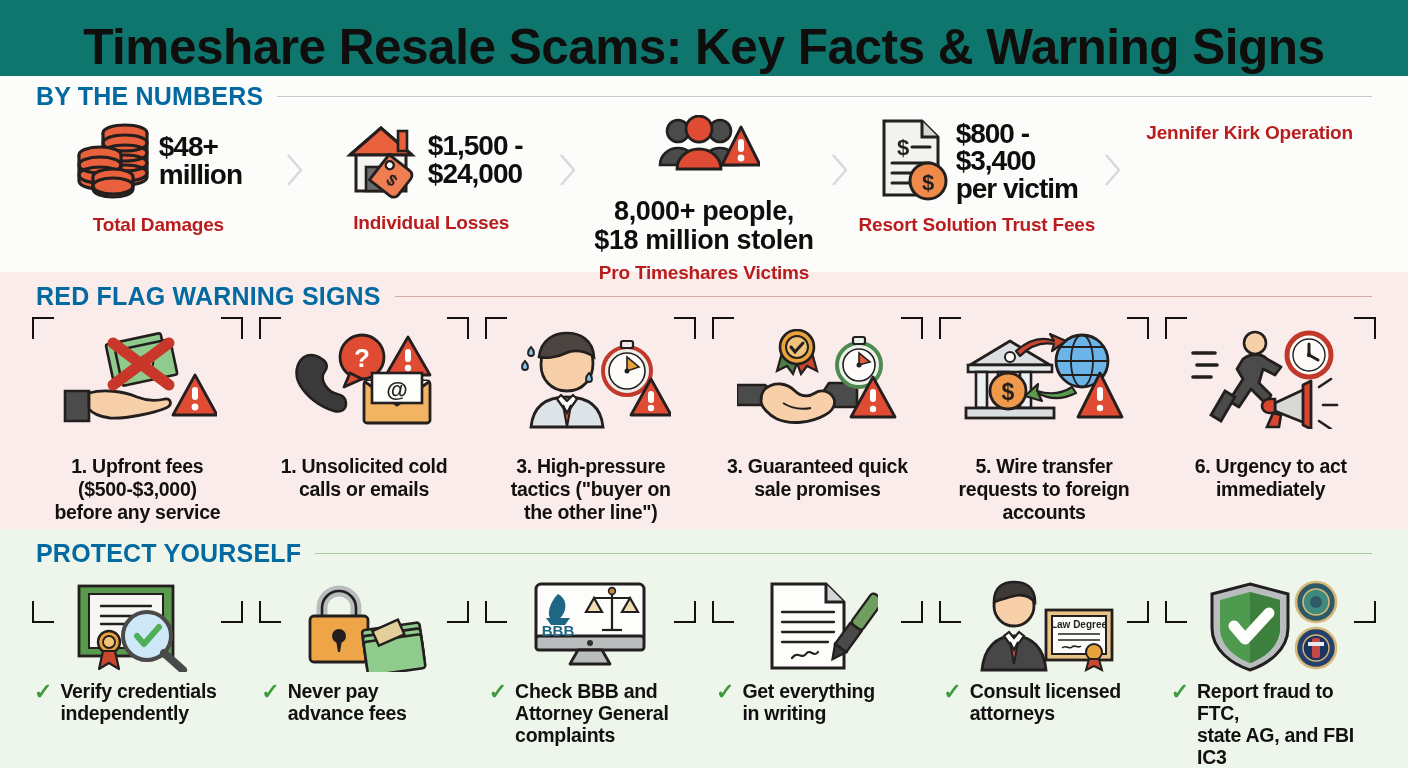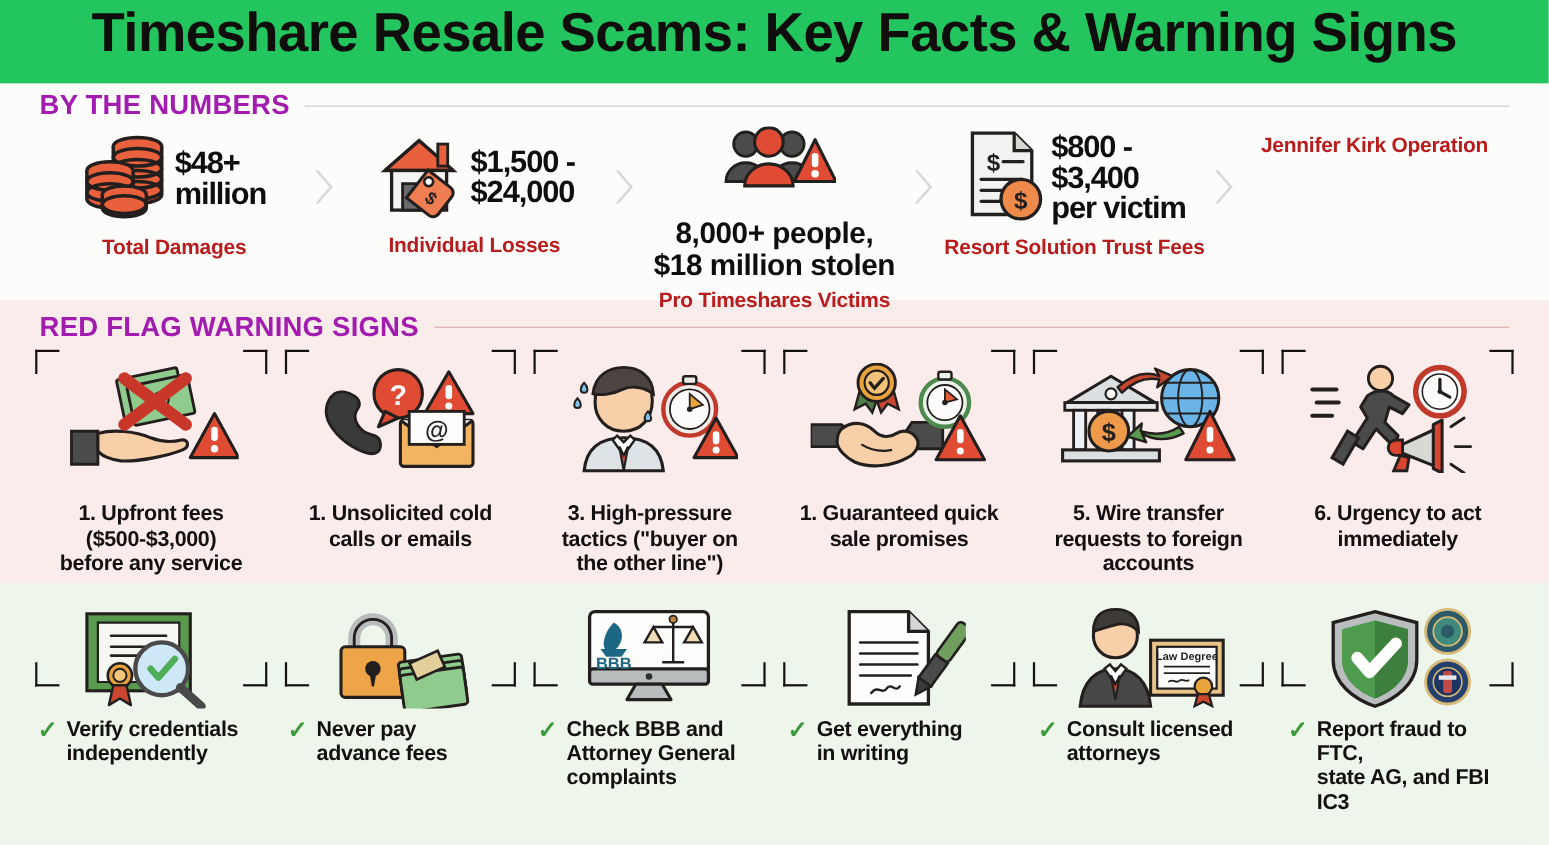--- a/index.html
+++ b/index.html
@@ -6,32 +6,32 @@
   html,body { width:1408px; height:768px; overflow:hidden; }
   body{
     font-family:"Liberation Sans", sans-serif;
     background:#fcfcfb;
     color:#14110f;
     -webkit-font-smoothing:antialiased;
   }
   .page{ width:1408px; height:768px; position:relative; display:flex; flex-direction:column; }
 
   
-  .title-bar{ height:76px; display:flex; align-items:flex-start; justify-content:center; background:#22c55e; }
+  .title-bar{ height:76px; display:flex; align-items:flex-end; justify-content:center; background:#0f766e; }
   .title{
     font-size:50px; font-weight:700; letter-spacing:-0.5px;
     font-family:"Liberation Sans", sans-serif;
     color:#100e0d; white-space:nowrap; transform:scaleX(0.99);
   }
 
   
   .sec-head{ display:flex; align-items:center; gap:14px; padding:0 36px; }
   .sec-head .label{
     font-size:25px; font-weight:700; letter-spacing:0.2px; white-space:nowrap;
-    color:#a21caf;
+    color:#0369a1;
   }
   .sec-head .rule{ flex:1; height:1px; background:#c9c9c9; }
 
   
   .numbers-section{ background:#fcfcfb; padding-top:6px; height:197px; }
   .stats{ display:flex; align-items:flex-start; padding:4px 22px 0 22px; height:160px; }
   .stat{ flex:1; display:flex; flex-direction:column; align-items:center; position:relative; padding:0 6px; }
   .stat .topline{ display:flex; align-items:center; justify-content:center; gap:6px; width:100%; }
   .stat.vcol .topline{ flex-direction:column; gap:16px; }
   .stat .icon{ flex:none; }
@@ -323,21 +323,21 @@
             <circle cx="122" cy="36" r="22" fill="#eaf3ea" stroke="#4e8a50" stroke-width="4"></circle>
             <circle cx="122" cy="36" r="16" fill="#fdfcfb" stroke="#231f1e" stroke-width="1.6"></circle>
             <rect x="116" y="8" width="12" height="7" rx="2" fill="#eaf3ea" stroke="#231f1e" stroke-width="2.2"></rect>
             <path d="M122 36 L122 24 L133 33 Z" fill="#e05c3b" stroke="#231f1e" stroke-width="1.6"></path>
             <circle cx="122" cy="36" r="2.5" fill="#231f1e"></circle>
             <path d="M136 48 L158 88 H114 Z" fill="#e04b33" stroke="#231f1e" stroke-width="2.8" stroke-linejoin="round"></path>
             <rect x="133" y="60" width="6" height="13" rx="3" fill="#fff"></rect>
             <circle cx="136" cy="80" r="3.2" fill="#fff"></circle>
           </svg>
         </div>
-        <div class="txt">1. Guaranteed quick
+        <div class="txt">3. Guaranteed quick
 sale promises</div>
       </div>
 
       <div class="flag">
         <span class="brk tl"></span>
         <span class="brk tr"></span>
         <span class="brk bl"></span>
         <span class="brk br"></span>
         <div class="art">
           <svg width="160" height="100" viewBox="0 0 160 100">
@@ -405,20 +405,24 @@
           </svg>
         </div>
         <div class="txt">6. Urgency to act
 immediately</div>
       </div>
 
     </div>
   </div>
 
   <div class="green-section">
+    <div class="sec-head">
+      <div class="label">PROTECT YOURSELF</div>
+      <div class="rule"></div>
+    </div>
 
     <div class="tips">
 
       <div class="tip">
         <div class="art">
           <svg width="130" height="92" viewBox="0 0 130 92">
             <rect x="8" y="6" width="94" height="70" fill="#5a9a4e" stroke="#231f1e" stroke-width="2.8"></rect>
             <path d="M18 14 h74 v54 h-74 Z" fill="#f6f6f3" stroke="#231f1e" stroke-width="2"></path>
             <g stroke="#231f1e" stroke-width="2.4" stroke-linecap="round">
               <line x1="30" y1="26" x2="80" y2="26"></line>

